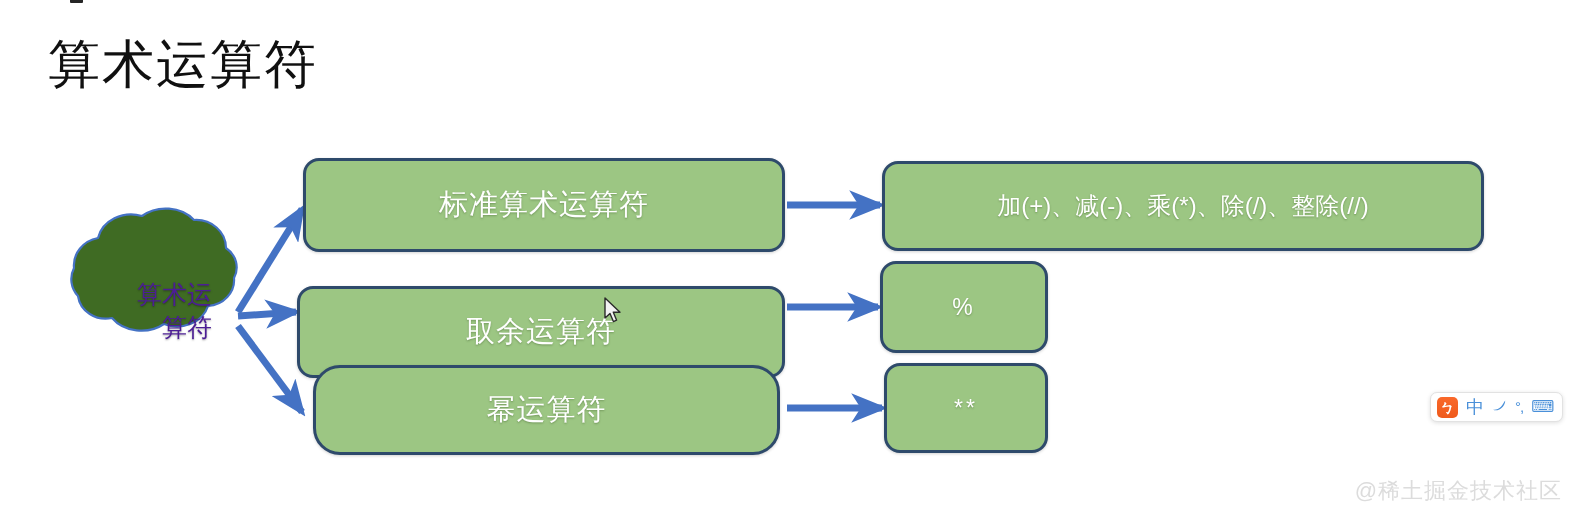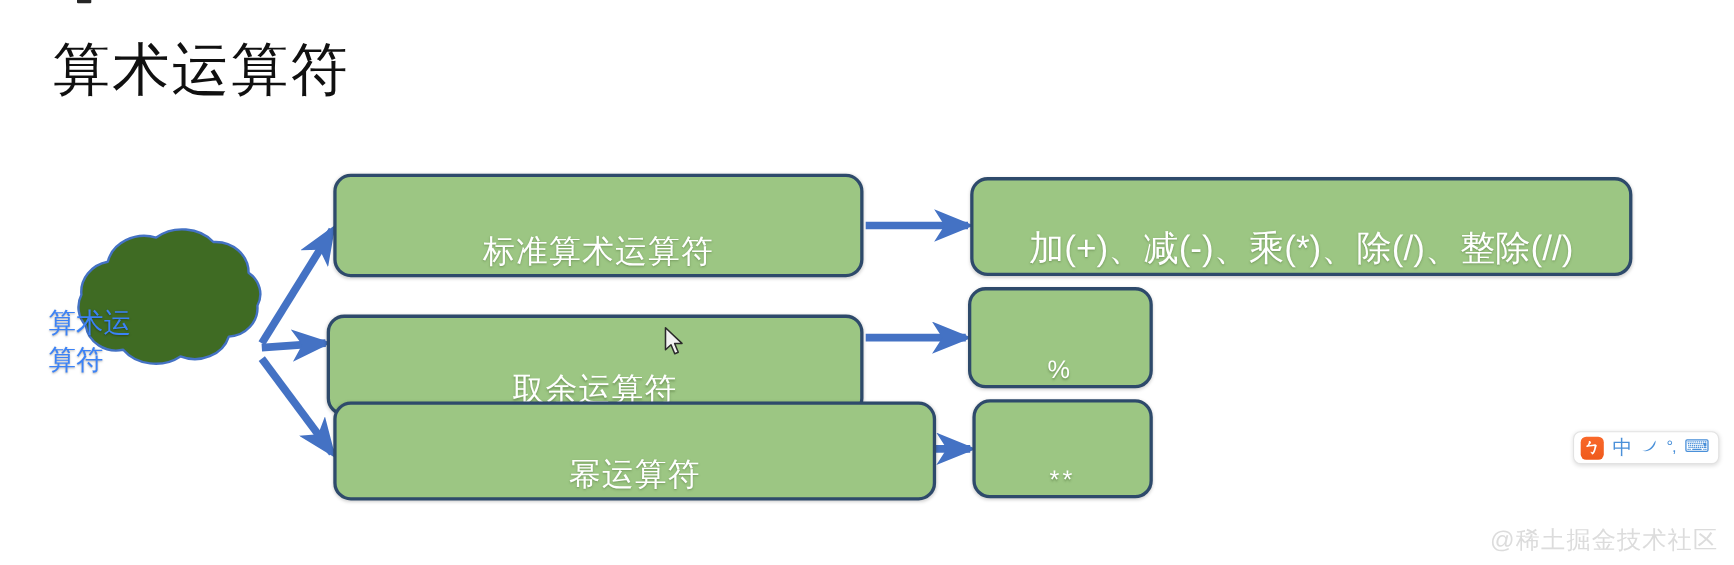--- a/index.html
+++ b/index.html
@@ -51,60 +51,60 @@
     height: 514px;
     pointer-events: none;
   }
 
   
   .cloud-label {
     position: absolute;
     left: 44px;
     top: 278px;
     width: 168px;
-    text-align: left;
-    color: #3b82f6;
+    text-align: right;
+    color: #4c1d95;
     font-size: 25px;
     line-height: 33px;
     text-shadow: 0 1px 2px rgba(0,0,0,.35);
     pointer-events: none;
   }
 
   
   .node {
     position: absolute;
     background: #9CC683;
     border: 3px solid #2E4A6B;
     border-radius: 16px;
     box-sizing: border-box;
     display: flex;
-    align-items: flex-end;
+    align-items: center;
     justify-content: center;
     color: #ffffff;
     text-shadow: 0 1px 2px rgba(60,90,40,.45);
     box-shadow: 0 1px 3px rgba(0,0,0,.18);
   }
   .node-text {
     font-size: 29px;
     letter-spacing: 1px;
     white-space: nowrap;
   }
   .node-text.sym {
     font-size: 23px;
     letter-spacing: 3px;
   }
   .node-text.wide {
-    font-size: 32px;
+    font-size: 24px;
     letter-spacing: 0px;
   }
 
   
   #node-standard { left: 303px; top: 158px;  width: 482px; height: 94px; }
   #node-modulo   { left: 297px; top: 262px;  width: 488px; height: 92px; margin-top: 24px; }
-  #node-power    { left: 303px; top: 365px;  width: 548px; height: 90px; }
+  #node-power    { left: 313px; top: 365px;  width: 467px; height: 90px; border-radius: 27px; }
   
   #node-standard-ops { left: 882px;  top: 161px; width: 602px; height: 90px; }
   #node-modulo-sym   { left: 880px;  top: 261px; width: 168px; height: 92px; }
   #node-power-sym    { left: 884px;  top: 363px; width: 164px; height: 90px; }
 
   
   .cursor {
     position: absolute;
     left: 603px;
     top: 297px;

